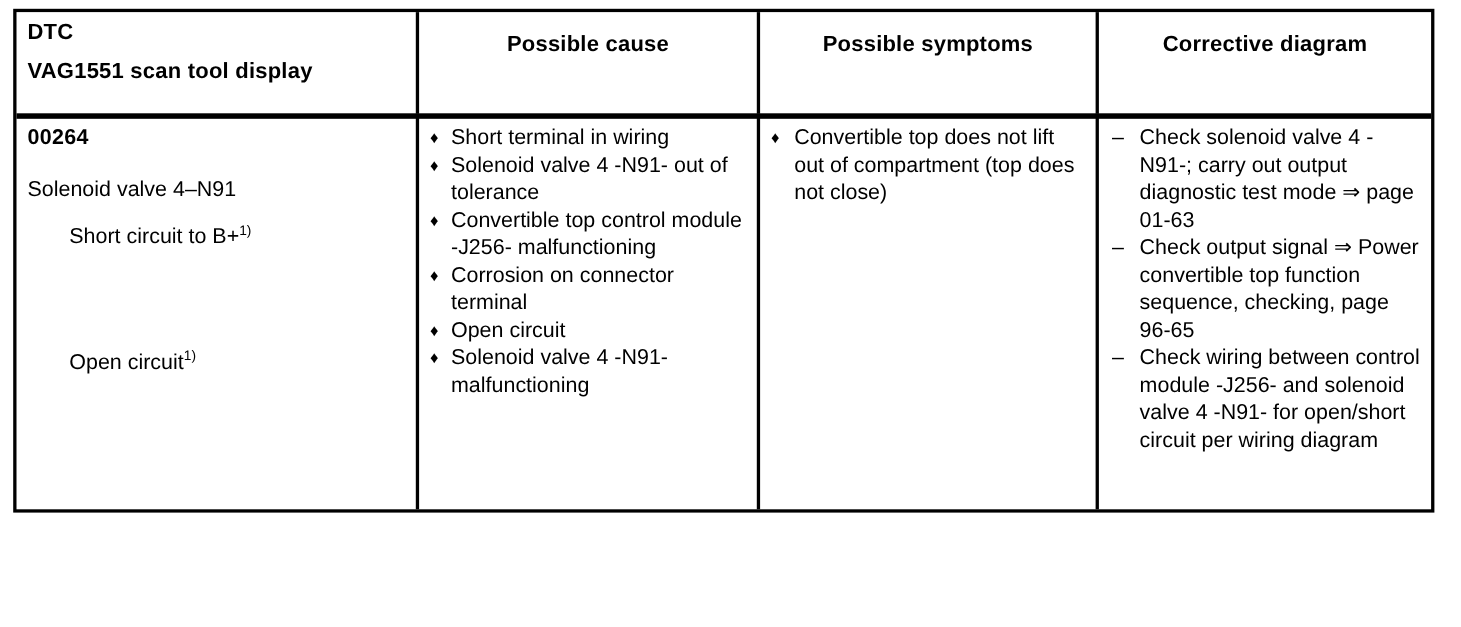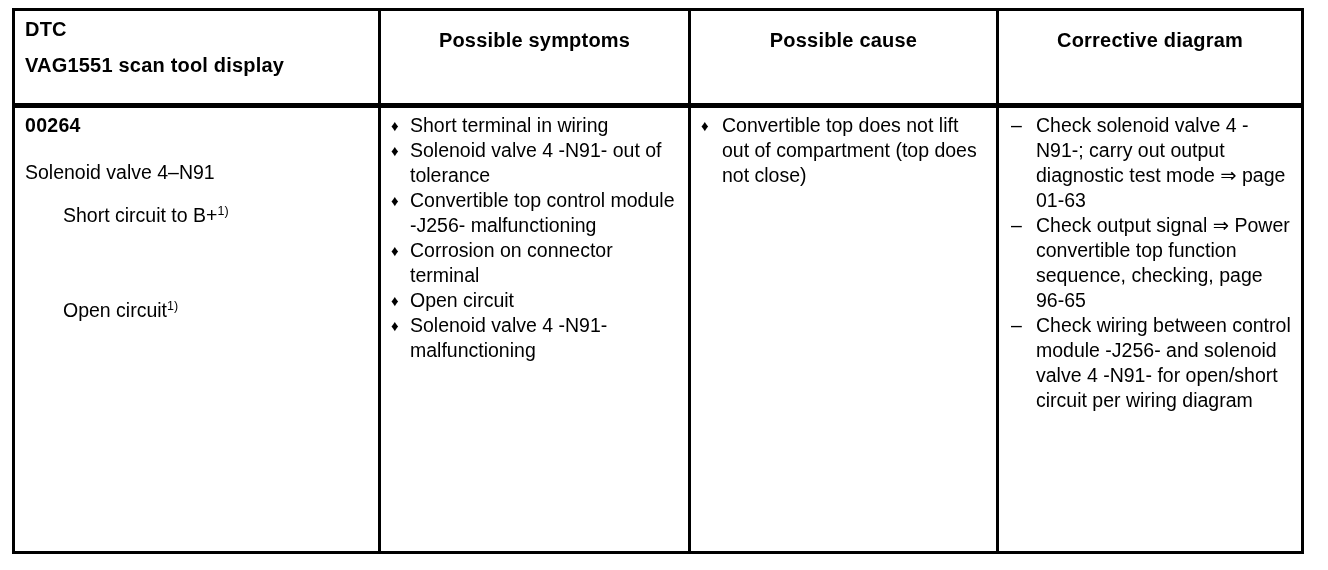--- a/index.html
+++ b/index.html
@@ -13,21 +13,21 @@
     font-family: "Liberation Sans", sans-serif;
     color: #000000;
     overflow: hidden;
   }
 
   #dtc-table {
     position: absolute;
     left: 12px;
     top: 8px;
     width: 1292px;
-    height: 546px;
+    height: 458px;
     box-sizing: border-box;
     border: 3px solid #000;
   }
 
   .grid {
     position: absolute;
     inset: 0;
     display: grid;
     grid-template-columns: 363px 310px 308px 1fr;
     grid-template-rows: 92px 1fr;
@@ -88,21 +88,21 @@
   }
   .dtc-name {
     margin-top: 22px;
     font-size: 19.5px;
   }
   .dtc-sub {
     margin-left: 38px;
     font-size: 19.5px;
   }
   .sub-1 { margin-top: 18px; }
-  .sub-2 { margin-top: 70px; }
+  .sub-2 { margin-top: 89px; }
   sup {
     font-size: 0.64em;
     vertical-align: super;
     line-height: 0;
   }
 
   
   ul.bl {
     list-style: none;
     margin: 0;
@@ -158,25 +158,25 @@
 <div id="dtc-table">
 
   <div class="grid">
 
     <div class="cell hdr-first">
       <div class="l1">DTC</div>
       <div class="l2">VAG1551 scan tool display</div>
     </div>
 
     <div class="cell vline hdr-center">
+      <span>Possible cause</span>
+    </div>
+
+    <div class="cell vline hdr-center">
       <span>Possible symptoms</span>
-    </div>
-
-    <div class="cell vline hdr-center">
-      <span>Possible cause</span>
     </div>
 
     <div class="cell vline hdr-center">
       <span>Corrective diagram</span>
     </div>
 
     <div class="cell body-cell">
       <div class="dtc-code">00264</div>
       <div class="dtc-name">Solenoid valve 4–N91</div>
       <div class="dtc-sub sub-1">

